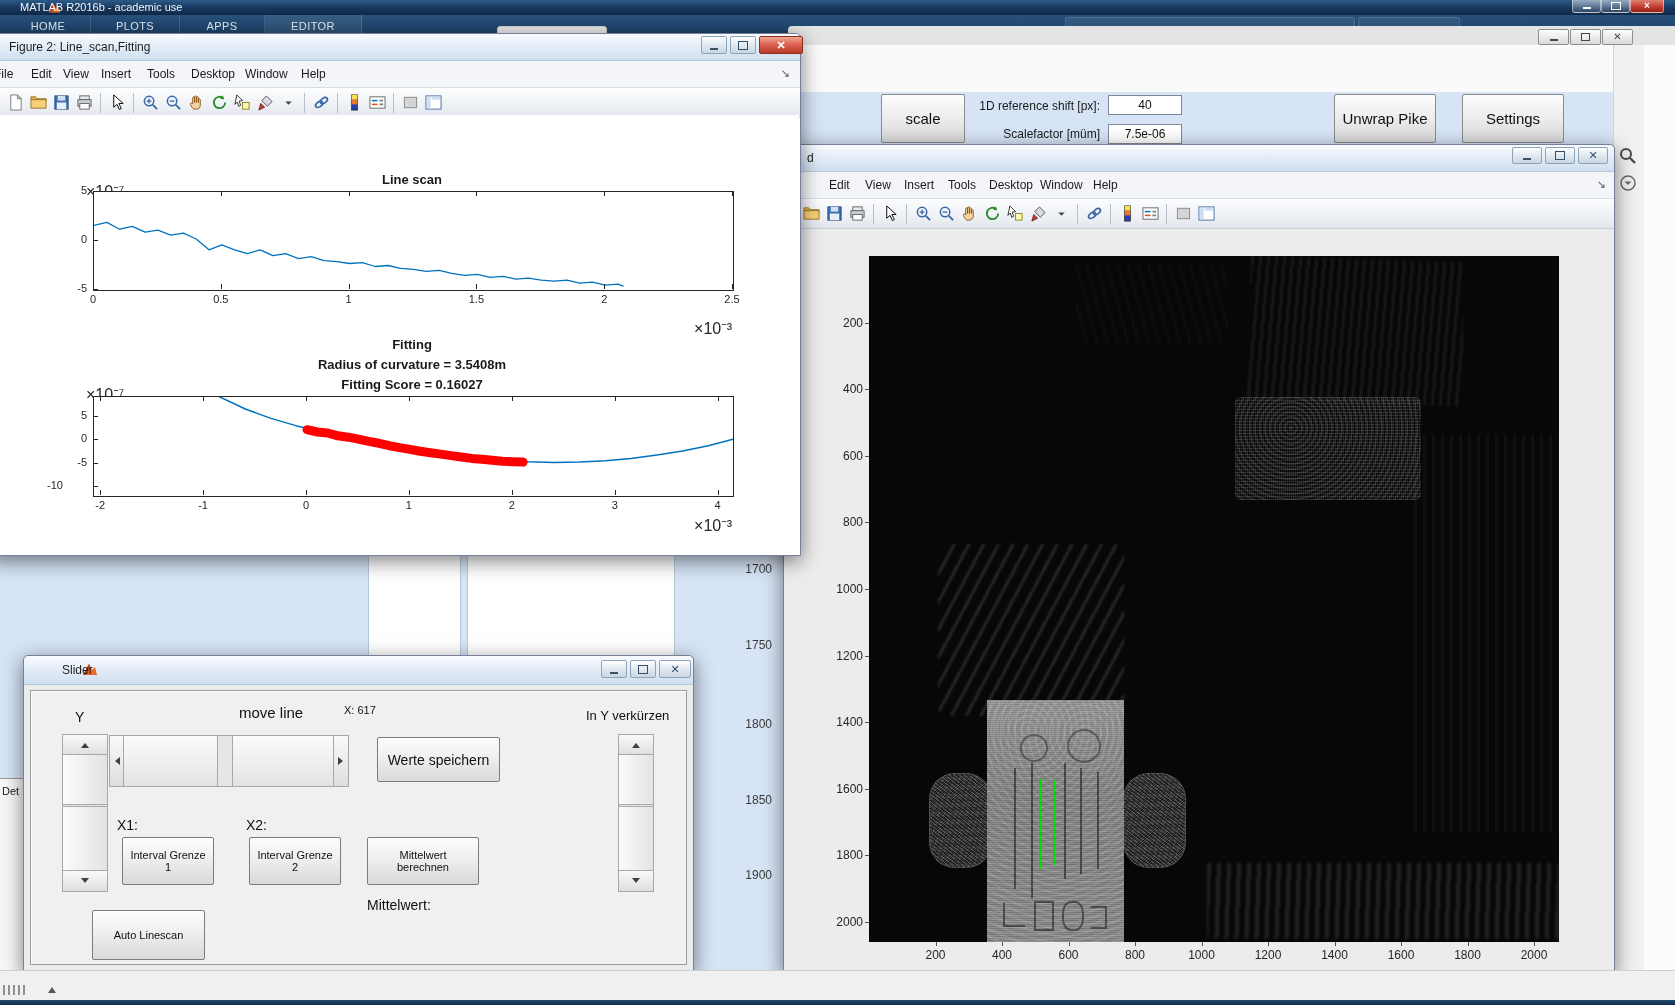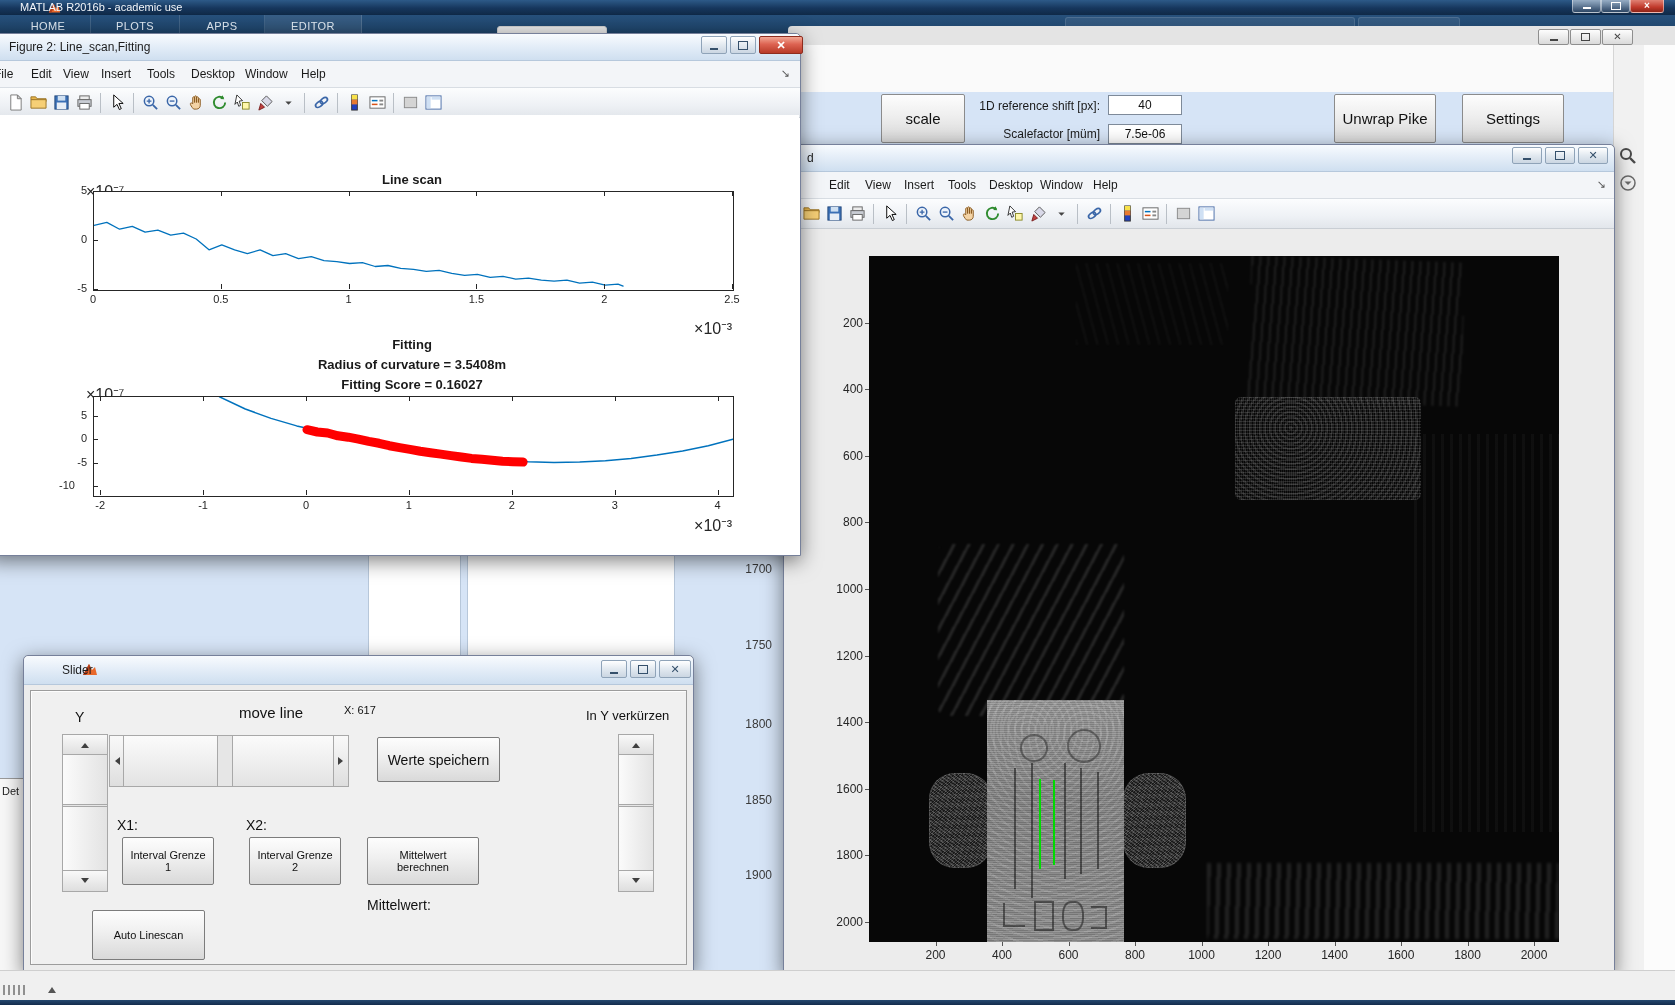--- a/index.html
+++ b/index.html
@@ -603,21 +603,21 @@
           <div class="tkm" style="left: 625.696px; top: 281px; width: 1px; height: 5px;"></div>
           <span class="tick-label" style="left: 698.594px; top: 384px; width: 60px; text-align: center;">4</span>
           <div class="tkm" style="left: 728.594px; top: 375px; width: 1px; height: 5px;"></div>
           <div class="tkm" style="left: 728.594px; top: 281px; width: 1px; height: 5px;"></div>
           <span class="tick-label" style="left: 58px; top: 293.518px; width: 40px; text-align: right;">5</span>
           <div class="tkm" style="left: 104px; top: 300.518px; width: 5px; height: 1px;"></div>
           <span class="tick-label" style="left: 58px; top: 317.033px; width: 40px; text-align: right;">0</span>
           <div class="tkm" style="left: 104px; top: 324.033px; width: 5px; height: 1px;"></div>
           <span class="tick-label" style="left: 58px; top: 340.549px; width: 40px; text-align: right;">-5</span>
           <div class="tkm" style="left: 104px; top: 347.549px; width: 5px; height: 1px;"></div>
-          <span class="tick-label" style="left: 58px; top: 364.064px; width: 40px; text-align: center;">-10</span>
+          <span class="tick-label" style="left: 58px; top: 364.064px; width: 40px; text-align: left;">-10</span>
           <div class="tkm" style="left: 104px; top: 371.064px; width: 5px; height: 1px;"></div>
         </div>
     </div>
   </div>
 
   <div class="win" id="slider-win" style="left:23px;top:655px;width:669px;height:315px;">
     <div class="titlebar" style="height:28px;">
       <span class="abs" style="left:14px;top:6px;width:16px;height:16px;"><svg viewBox="0 0 16 16">
             <path d="M1 13 L7 2 L10 8 L13 5 L15 13 Z" fill="#e8682a"></path>
             <path d="M1 13 L7 2 L8.5 5 L4 13 Z" fill="#b33e1a"></path>

